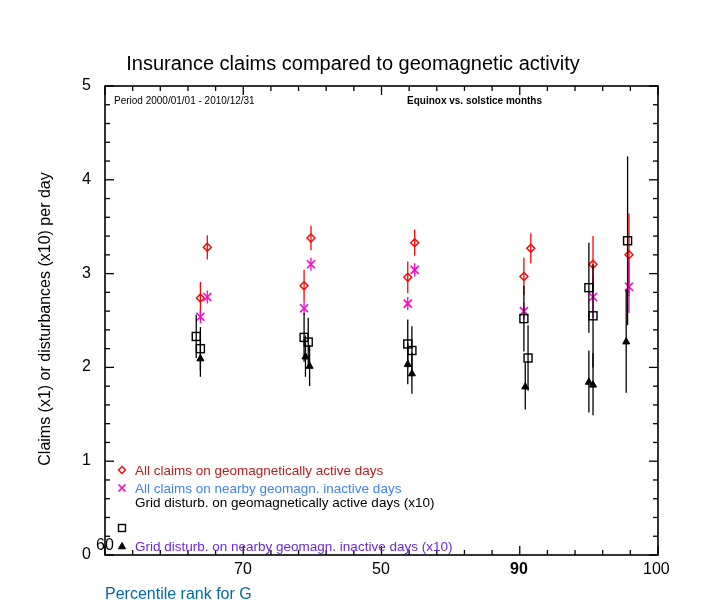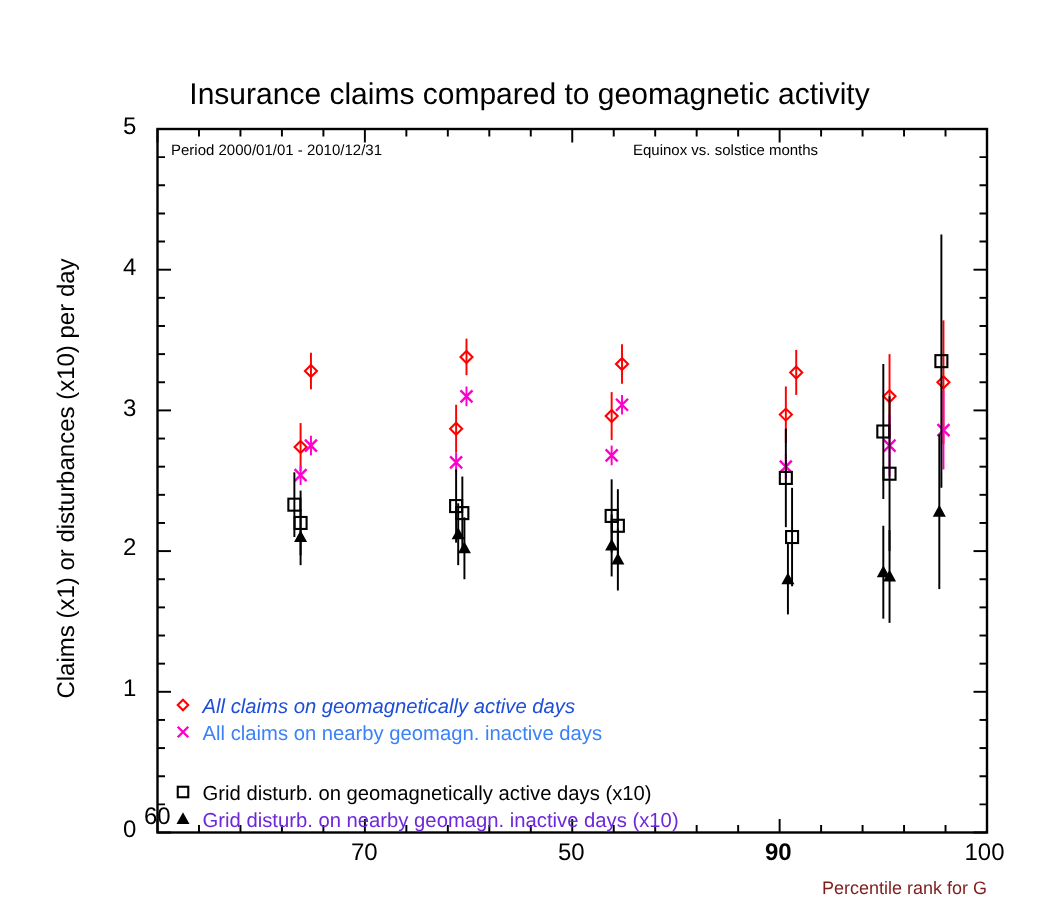--- a/index.html
+++ b/index.html
@@ -19,39 +19,39 @@
   .ylabel{
     position:absolute;
     left:-165px;top:290px;
     width:420px;
     transform:rotate(-90deg);
     transform-origin:center center;
     text-align:center;font-size:16px;color:#000;
   }
   .xlabel{
     position:absolute;left:105px;top:565px;width:553px;
-    text-align:right;font-size:12px;color:#7f1d1d;
+    text-align:left;font-size:16px;color:#0369a1;
   }
   .annot{position:absolute;font-size:10px;color:#000;white-space:nowrap;}
   .legend-text{position:absolute;font-size:13.5px;white-space:nowrap;}
   .tick-label{position:absolute;font-size:16px;color:#000;}
   svg{position:absolute;left:0;top:0;}
 </style>
 </head>
 <body>
 
 <div id="figure">
 
   <div class="title">Insurance claims compared to geomagnetic activity</div>
 
   <div class="ylabel">Claims (x1) or disturbances (x10) per day</div>
   <div class="xlabel">Percentile rank for G</div>
 
   <div class="annot" style="left:114px;top:75px;">Period 2000/01/01 - 2010/12/31</div>
-  <div class="annot" style="left:422px;top:75px;">Equinox vs. solstice months</div>
+  <div class="annot" style="left:407px;top:75px;font-weight:bold;">Equinox vs. solstice months</div>
 
   <div class="tick-label" style="left:82px;top:56px;">5</div>
   <div class="tick-label" style="left:82px;top:150px;">4</div>
   <div class="tick-label" style="left:82px;top:244px;">3</div>
   <div class="tick-label" style="left:82px;top:337px;">2</div>
   <div class="tick-label" style="left:82px;top:431px;">1</div>
   <div class="tick-label" style="left:82px;top:525px;">0</div>
 
   <div class="tick-label" style="left:96px;top:516px;">60</div>
   <div class="tick-label" style="left:234px;top:540px;">70</div>
@@ -242,18 +242,18 @@
         <path d="M 626.2025000000001 317.636 L 629.7025000000001 323.93600000000004 L 622.7025000000001 323.93600000000004 Z" fill="#000000" stroke="#000000" stroke-width="1"></path>
       </g>
       <g>
         <path d="M 122 446.5 L 125.5 450 L 122 453.5 L 118.5 450 Z" fill="none" stroke="#ff0000" stroke-width="1.4"></path>
         <path d="M 118.5 464.5 L 125.5 471.5 M 125.5 464.5 L 118.5 471.5" fill="none" stroke="#ff00cc" stroke-width="1.6"></path>
         <rect x="118.5" y="504.5" width="7" height="7" fill="none" stroke="#000000" stroke-width="1.4"></rect>
         <path d="M 122 522.5 L 125.5 528.8 L 118.5 528.8 Z" fill="#000000" stroke="#000000" stroke-width="1"></path>
       </g>
     </svg>
 
-  <div class="legend-text" style="left:135px;top:443px;color:#1d4ed8;font-style:italic;">All claims on geomagnetically active days</div>
+  <div class="legend-text" style="left:135px;top:443px;color:#b91c1c;">All claims on geomagnetically active days</div>
   <div class="legend-text" style="left:135px;top:461px;color:#3b82f6;">All claims on nearby geomagn. inactive days</div>
-  <div class="legend-text" style="left:135px;top:501px;color:#000000;text-align:center;">Grid disturb. on geomagnetically active days (x10)</div>
+  <div class="legend-text" style="left:135px;top:475px;color:#000000;text-align:center;">Grid disturb. on geomagnetically active days (x10)</div>
   <div class="legend-text" style="left:135px;top:519px;color:#6d28d9;">Grid disturb. on nearby geomagn. inactive days (x10)</div>
 
 </div>
 
 </body></html>

